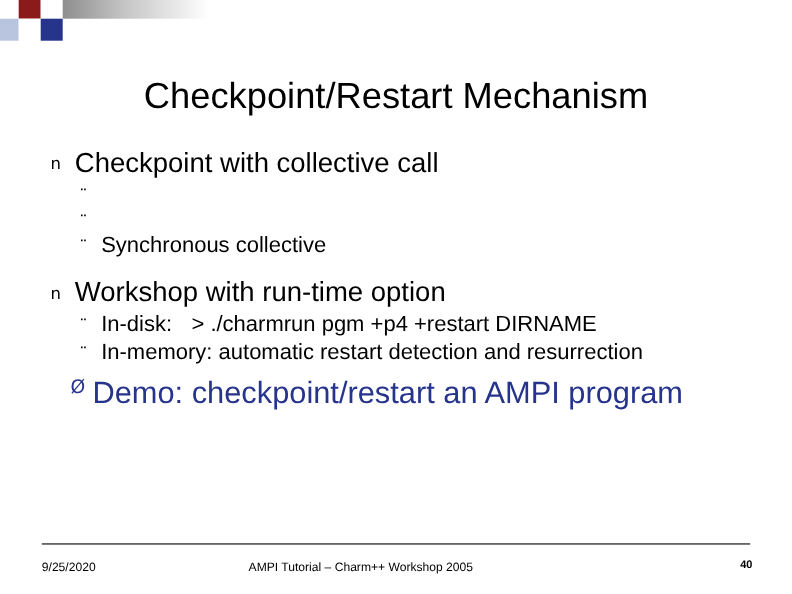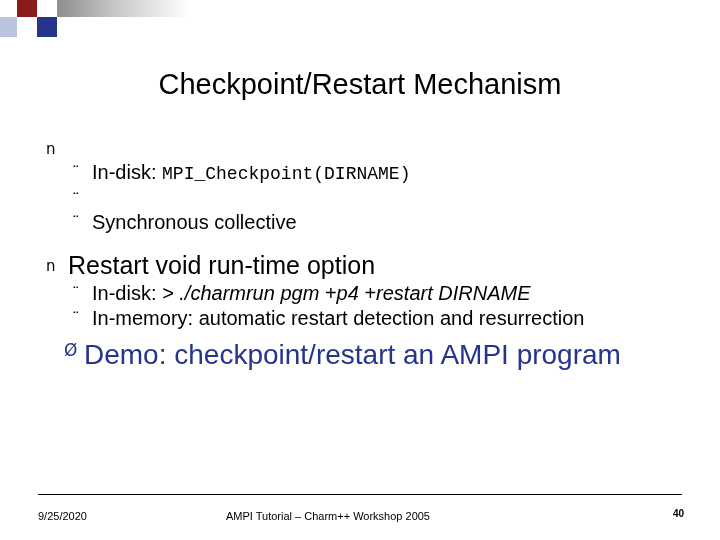--- a/index.html
+++ b/index.html
@@ -44,21 +44,21 @@
     height: 17px;
     background: linear-gradient(to right, #8e8e8e 0%, #c8c8c8 45%, #ffffff 100%);
   }
 
   .title {
     position: absolute;
     left: 0;
     top: 68px;
     width: 720px;
     text-align: center;
-    font-size: 29px;
+    font-size: 33px;
     color: #000000;
     font-weight: normal;
     letter-spacing: 0px;
   }
 
   .body {
     position: absolute;
     left: 38px;
     top: 130px;
     width: 650px;
@@ -106,21 +106,21 @@
   .lvl2 .text {
     font-size: 20px;
     color: #000000;
     line-height: 1.2;
   }
   .mono {
     font-family: "Liberation Mono", monospace;
     font-size: 18px;
   }
   .ital {
-    font-style: italic;
+    margin-left: 12px;
   }
 
   .lvl2.arrow .bullet {
     font-family: "DejaVu Sans", sans-serif;
     font-size: 17px;
     padding-top: 2px;
   }
   .lvl2.arrow .text {
     font-size: 28px;
   }
@@ -180,41 +180,41 @@
     <div class="sq sq-f"></div>
     <div class="grad"></div>
   </div>
 
   <div class="title">Checkpoint/Restart Mechanism</div>
 
   <div class="body">
 
     <div class="lvl1">
       <span class="bullet">n</span>
-    </div>
-
-    <div class="lvl2">
-      <span class="bullet">¨</span>
-      <span class="text"><span>In-disk: </span><span class="mono">MPI_Checkpoint(DIRNAME)</span></span>
+      <span class="text">Checkpoint with collective call</span>
+    </div>
+
+    <div class="lvl2">
+      <span class="bullet">¨</span>
     </div>
 
     <div class="lvl2">
       <span class="bullet">¨</span>
     </div>
 
     <div class="lvl2">
       <span class="bullet">¨</span>
       <span class="text">Synchronous collective</span>
     </div>
 
     <div class="gap-med"></div>
 
     <div class="lvl1">
       <span class="bullet">n</span>
-      <span class="text">Restart void run-time option</span>
+      <span class="text">Workshop with run-time option</span>
     </div>
 
     <div class="lvl2">
       <span class="bullet">¨</span>
       <span class="text"><span>In-disk: </span><span class="ital">&gt; ./charmrun pgm +p4 +restart DIRNAME</span></span>
     </div>
 
     <div class="lvl2">
       <span class="bullet">¨</span>
       <span class="text"><span>In-memory: </span><span>automatic restart detection and resurrection</span></span>

